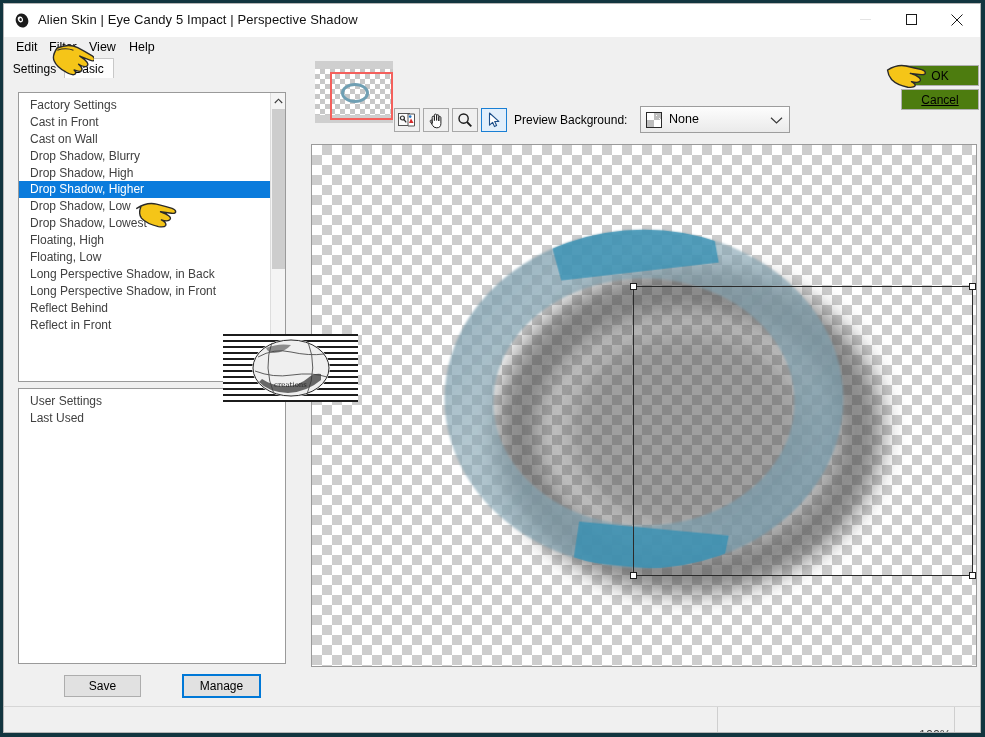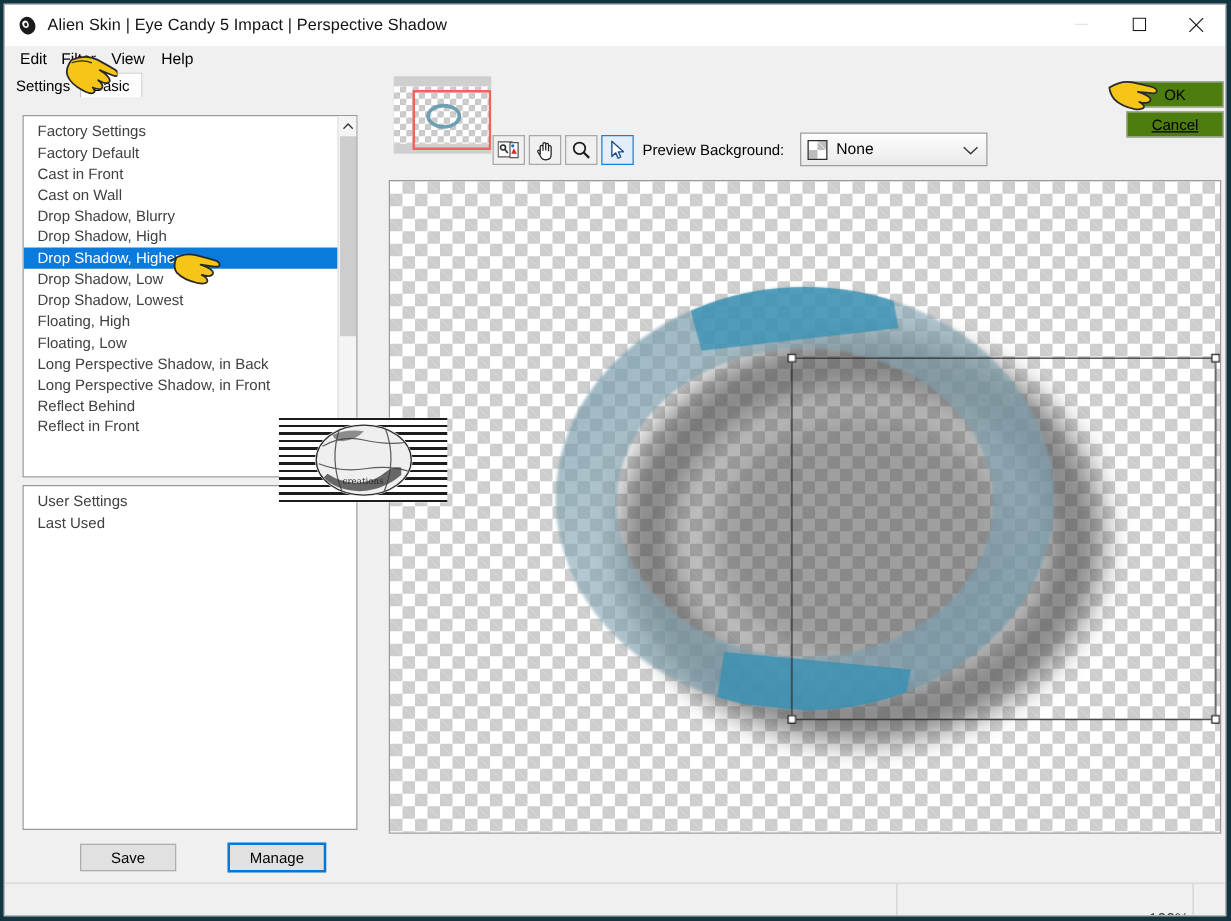--- a/index.html
+++ b/index.html
@@ -316,21 +316,20 @@
     <div class="tab" id="tab-basic">
       <span>Basic</span>
     </div>
   </div>
 
   <div id="left-panel">
 
     <div id="factory-list-box">
       <div id="factory-list">
         <div class="list-row">Factory Settings</div>
-        <div class="list-row">Factory Default</div>
         <div class="list-row">Cast in Front</div>
         <div class="list-row">Cast on Wall</div>
         <div class="list-row">Drop Shadow, Blurry</div>
         <div class="list-row">Drop Shadow, High</div>
         <div class="list-row selected">Drop Shadow, Higher</div>
         <div class="list-row">Drop Shadow, Low</div>
         <div class="list-row">Drop Shadow, Lowest</div>
         <div class="list-row">Floating, High</div>
         <div class="list-row">Floating, Low</div>
         <div class="list-row">Long Perspective Shadow, in Back</div>

